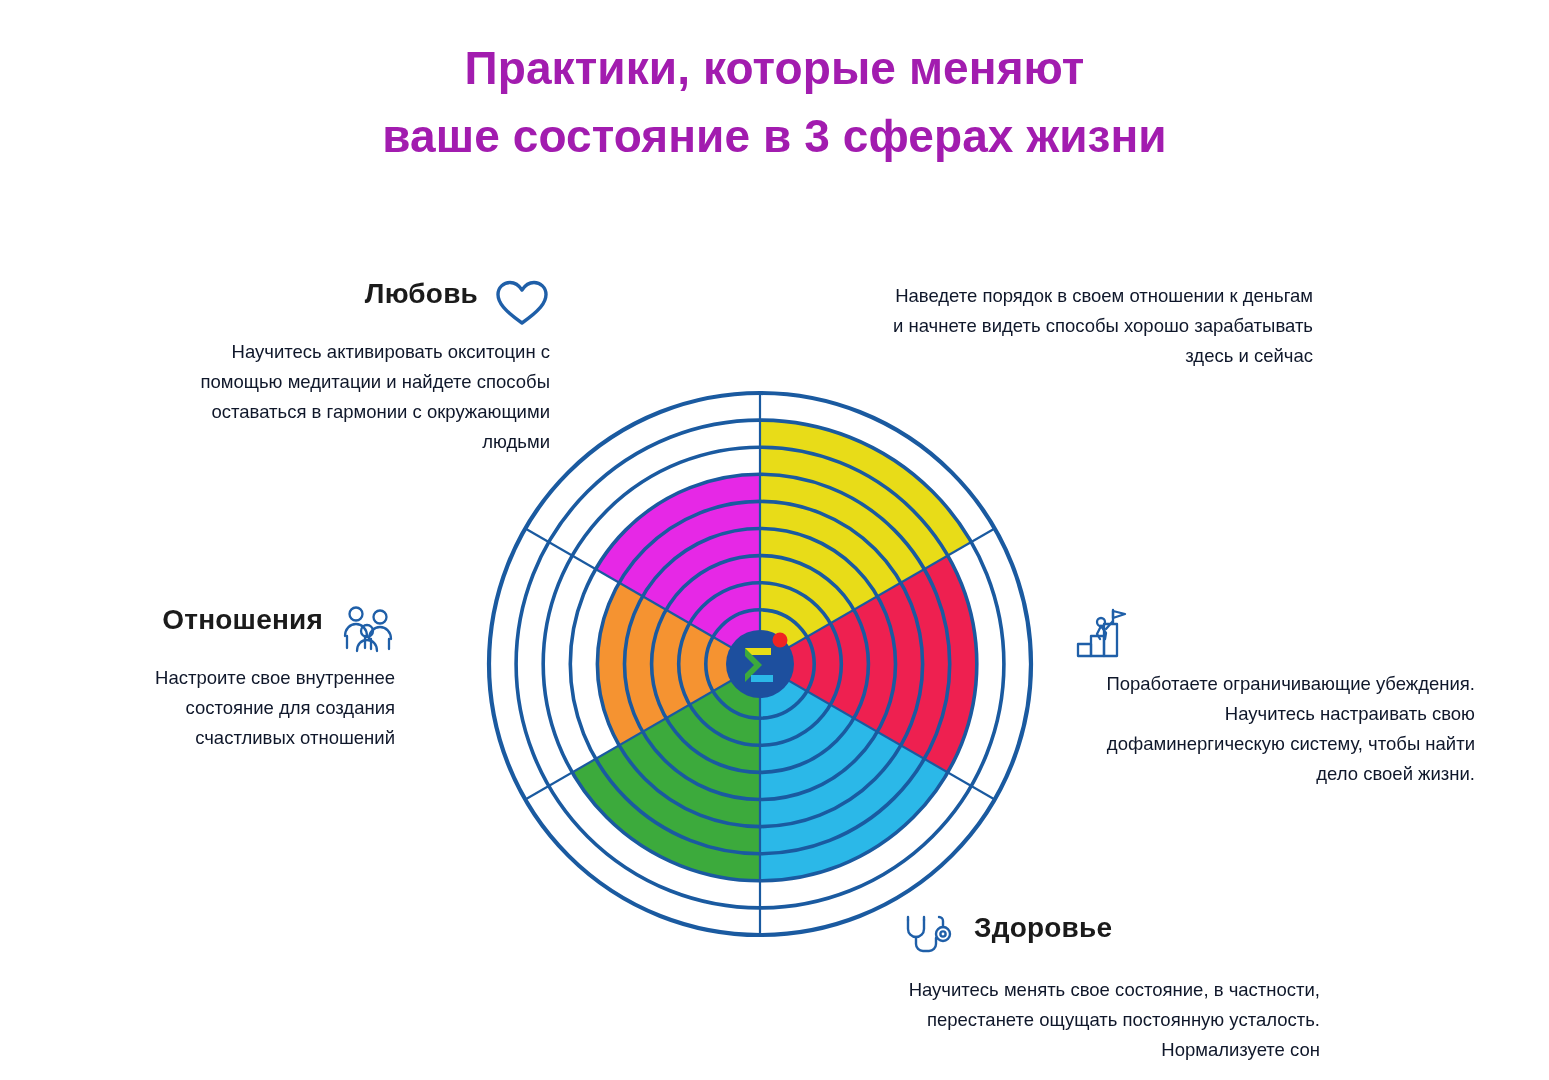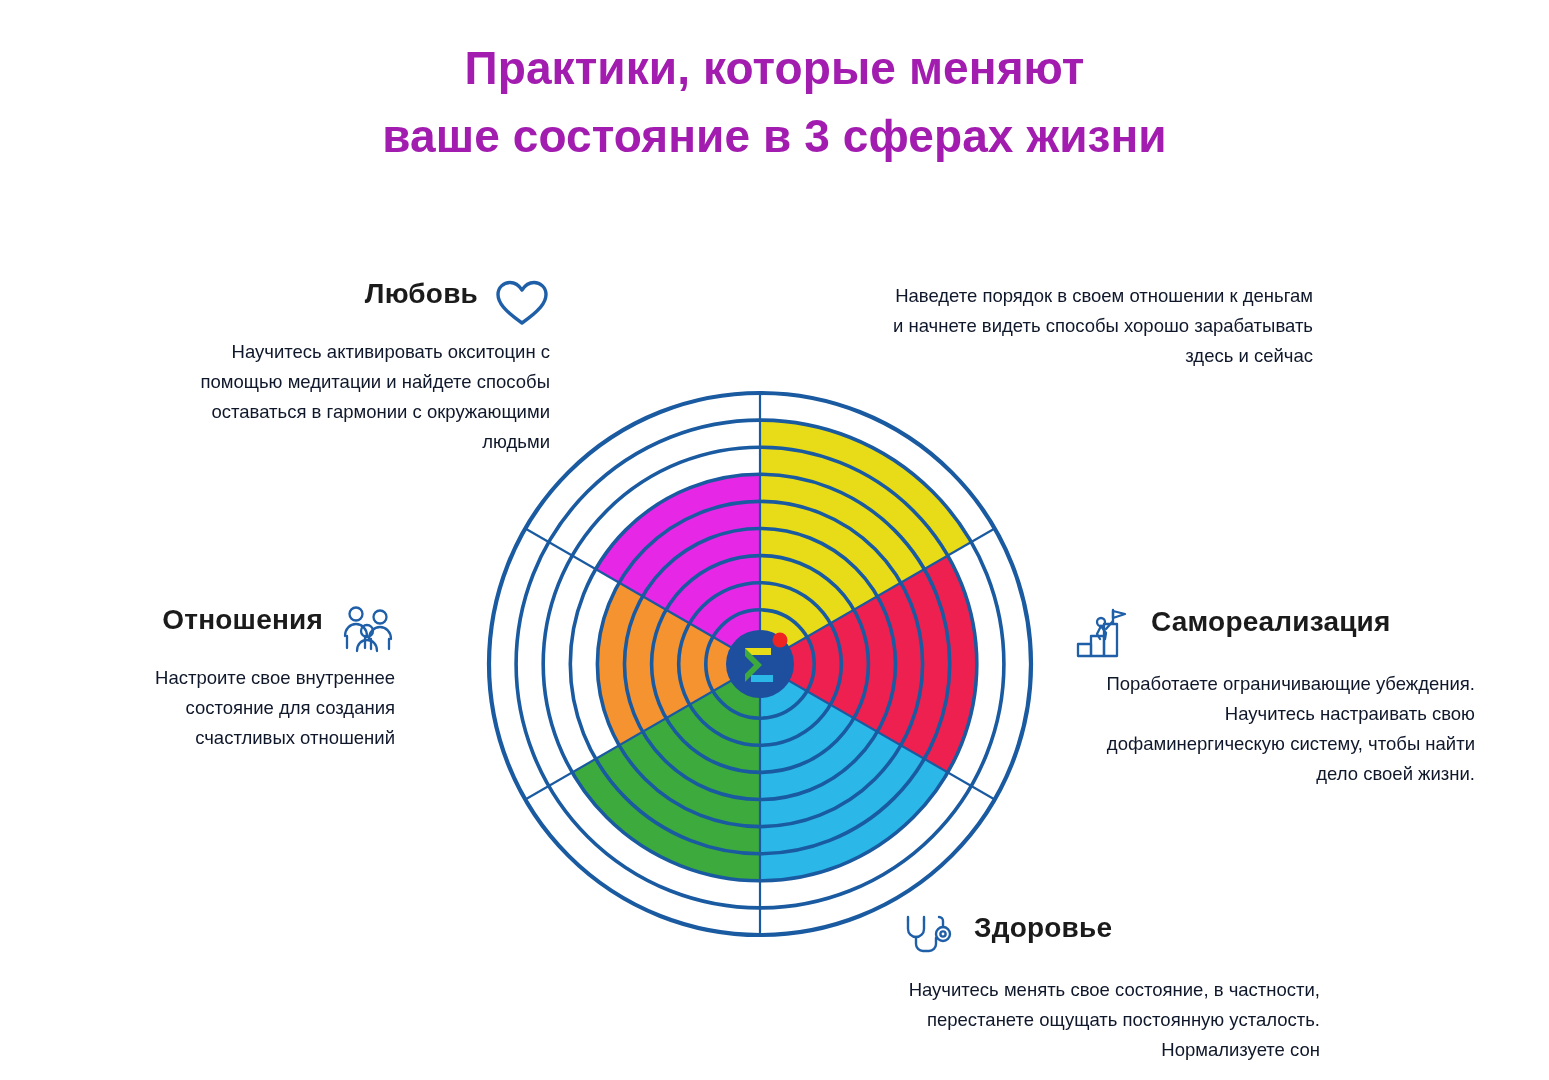--- a/index.html
+++ b/index.html
@@ -176,21 +176,20 @@
         <rect x="3" y="38" width="13" height="12"></rect>
         <rect x="16" y="30" width="13" height="20"></rect>
         <rect x="29" y="18" width="13" height="32"></rect>
         <circle cx="26" cy="16" r="4"></circle>
         <path d="M26 20 l-4 8 l3 5 M26 20 l5 7 l-1 6"></path>
         <path d="M31 23 l7 -8"></path>
         <path d="M38 4 v13"></path>
         <path d="M38 5 l12 3 l-12 4 z"></path>
       </svg>
     </span>
-    <span class="sector-title">Самореализация</span>
   </div>
   <div class="sector-desc align-left">Поработаете ограничивающие убеждения. Научитесь настраивать свою дофаминергическую систему, чтобы найти дело своей жизни.</div>
 </div>
 
 <div class="sector-block" id="block-rest">
 </div>
 
 <div class="sector-block" id="block-health">
   <div class="sector-head">
     <span class="icon-box">

